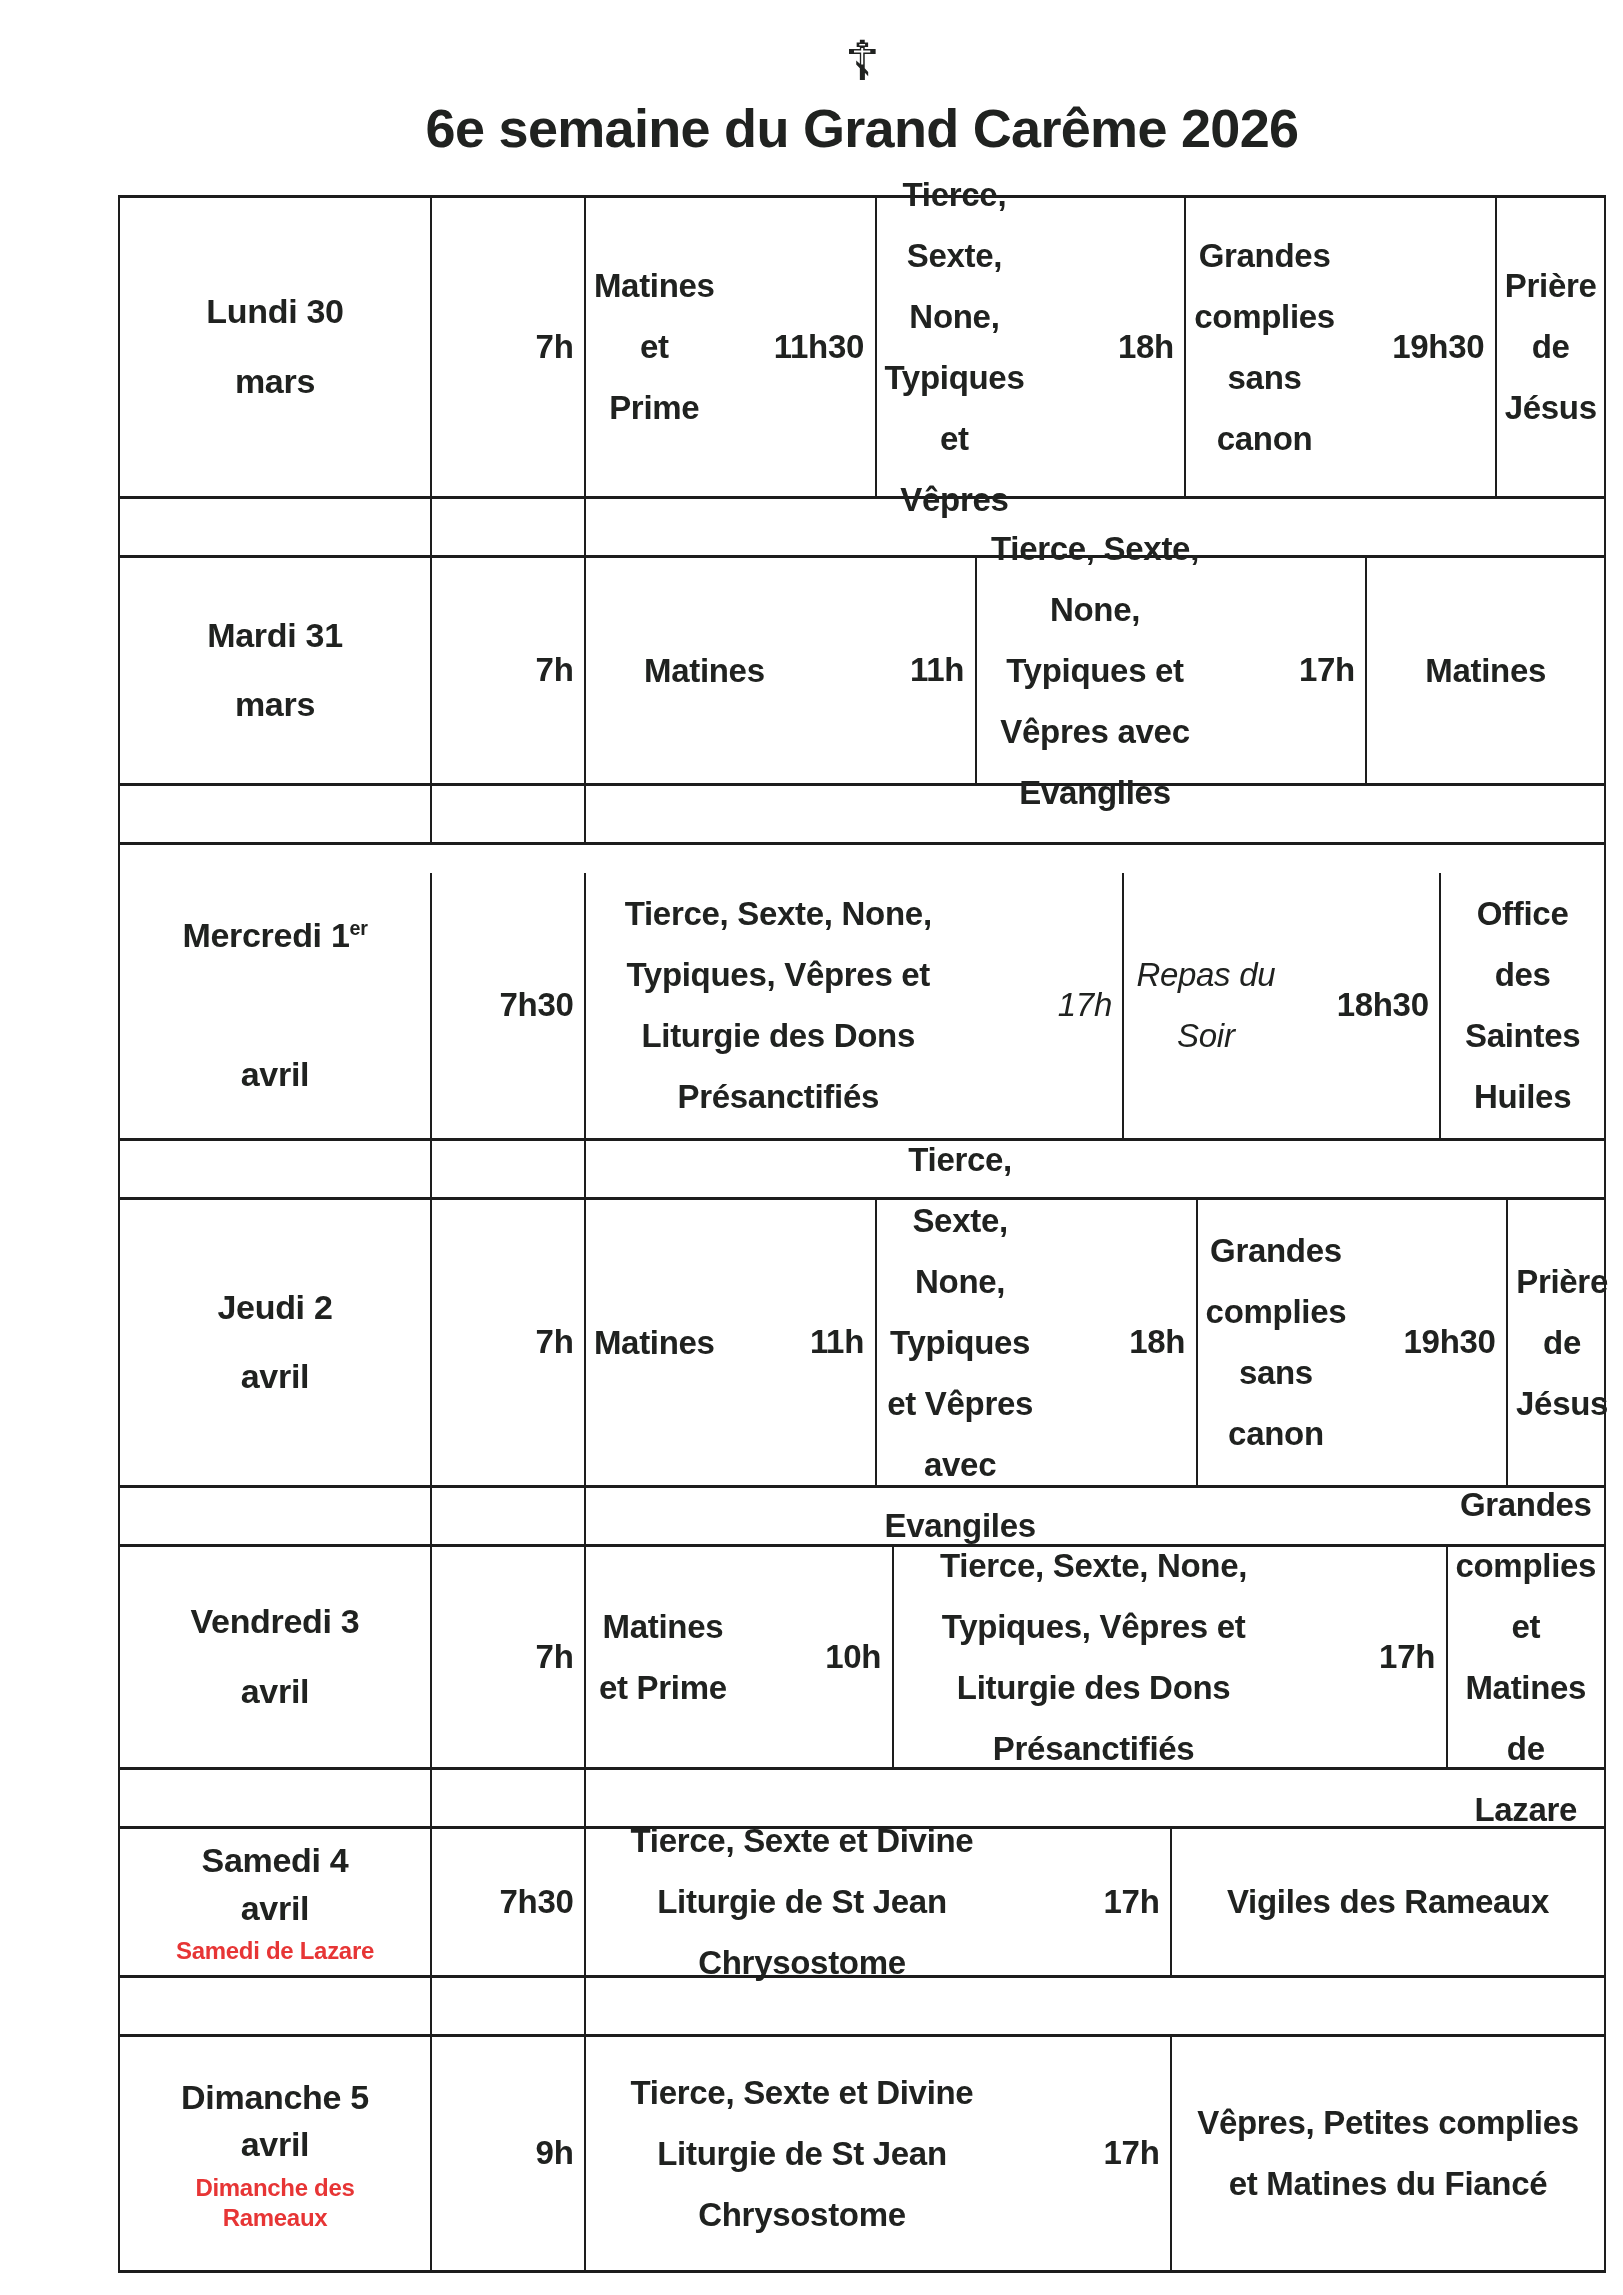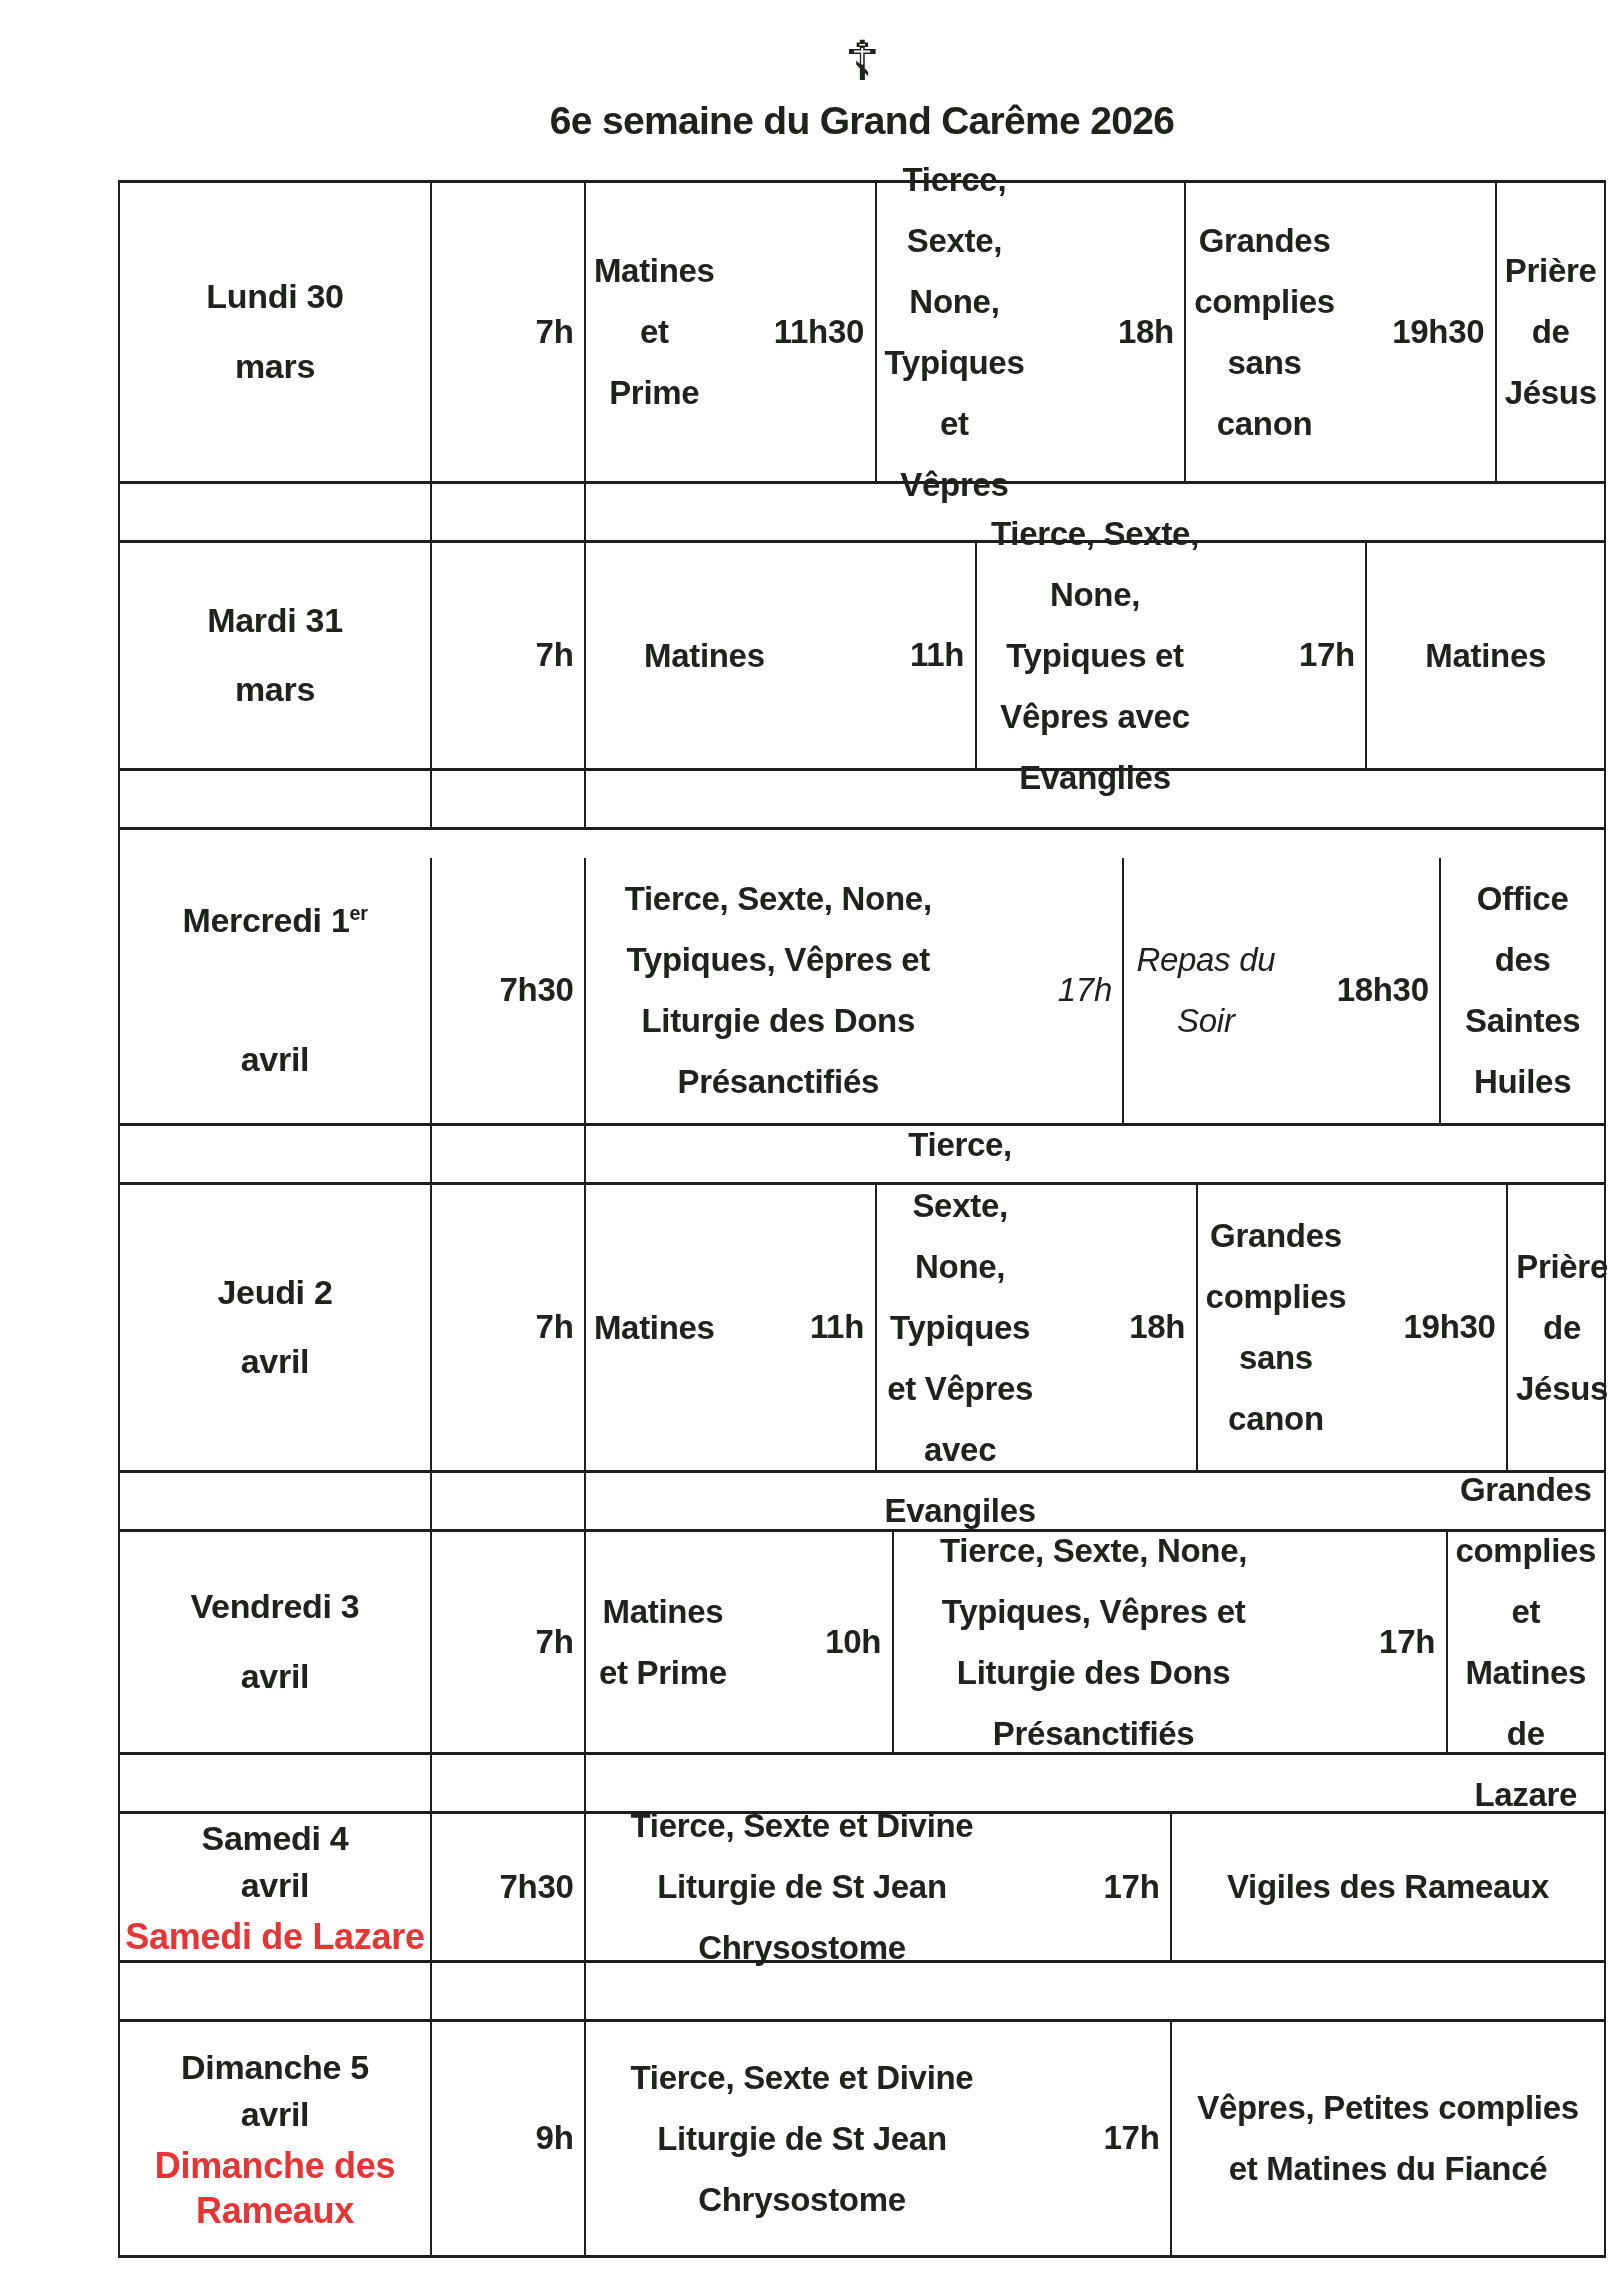--- a/index.html
+++ b/index.html
@@ -31,21 +31,21 @@
     font-family:"DejaVu Sans", sans-serif;
     font-size:55px;
     line-height:1;
     color:var(--text);
   }
   .title{
     margin-top:11.8px;
     margin-left:118px;
     width:1488px;
     text-align:center;
-    font-size:39px;
+    font-size:54px;
     font-weight:bold;
     line-height:1;
     letter-spacing:-0.7px;
     color:var(--text);
   }
   .schedule{
     margin-top:40px;
     margin-left:118px;
     width:1488px;
     border:2px solid var(--line);
@@ -78,21 +78,21 @@
     letter-spacing:-0.3px;
   }
   .day-name.tight{ line-height:1.4; }
   .day-name sup{
     font-size:0.58em;
     vertical-align:super;
     line-height:0;
   }
   .feast{
     color:var(--feast_red);
-    font-size:36px;
+    font-size:24px;
     font-weight:bold;
     line-height:1.25;
     white-space:pre-line;
     margin-top:3.9px;
     letter-spacing:-0.3px;
   }
   .rows{
     flex:1 1 auto;
     display:flex;
     border-radius:32px;

